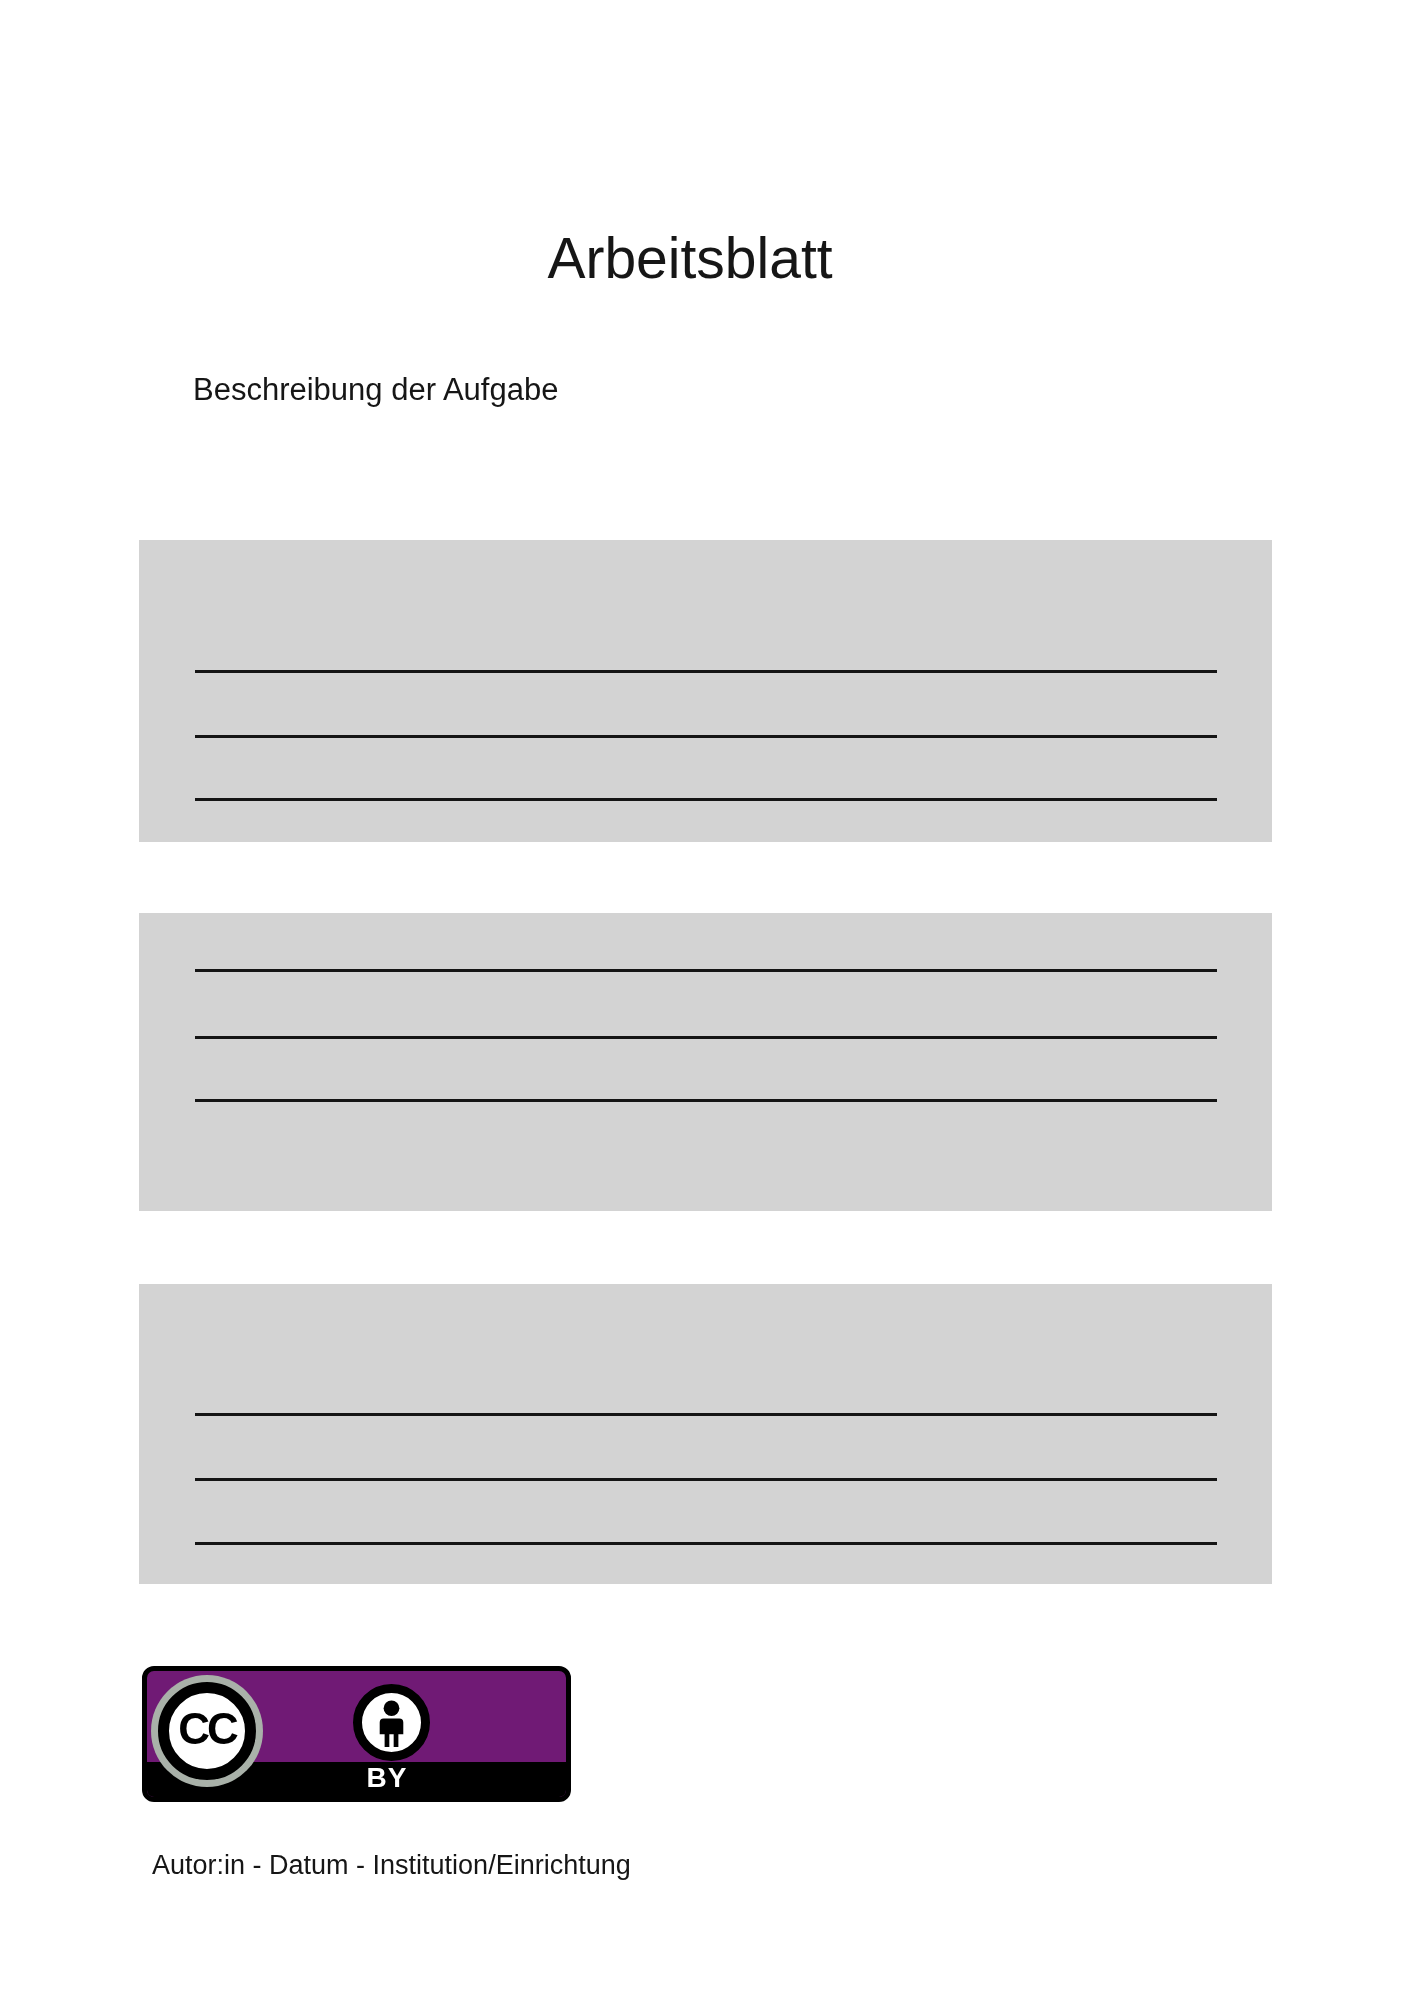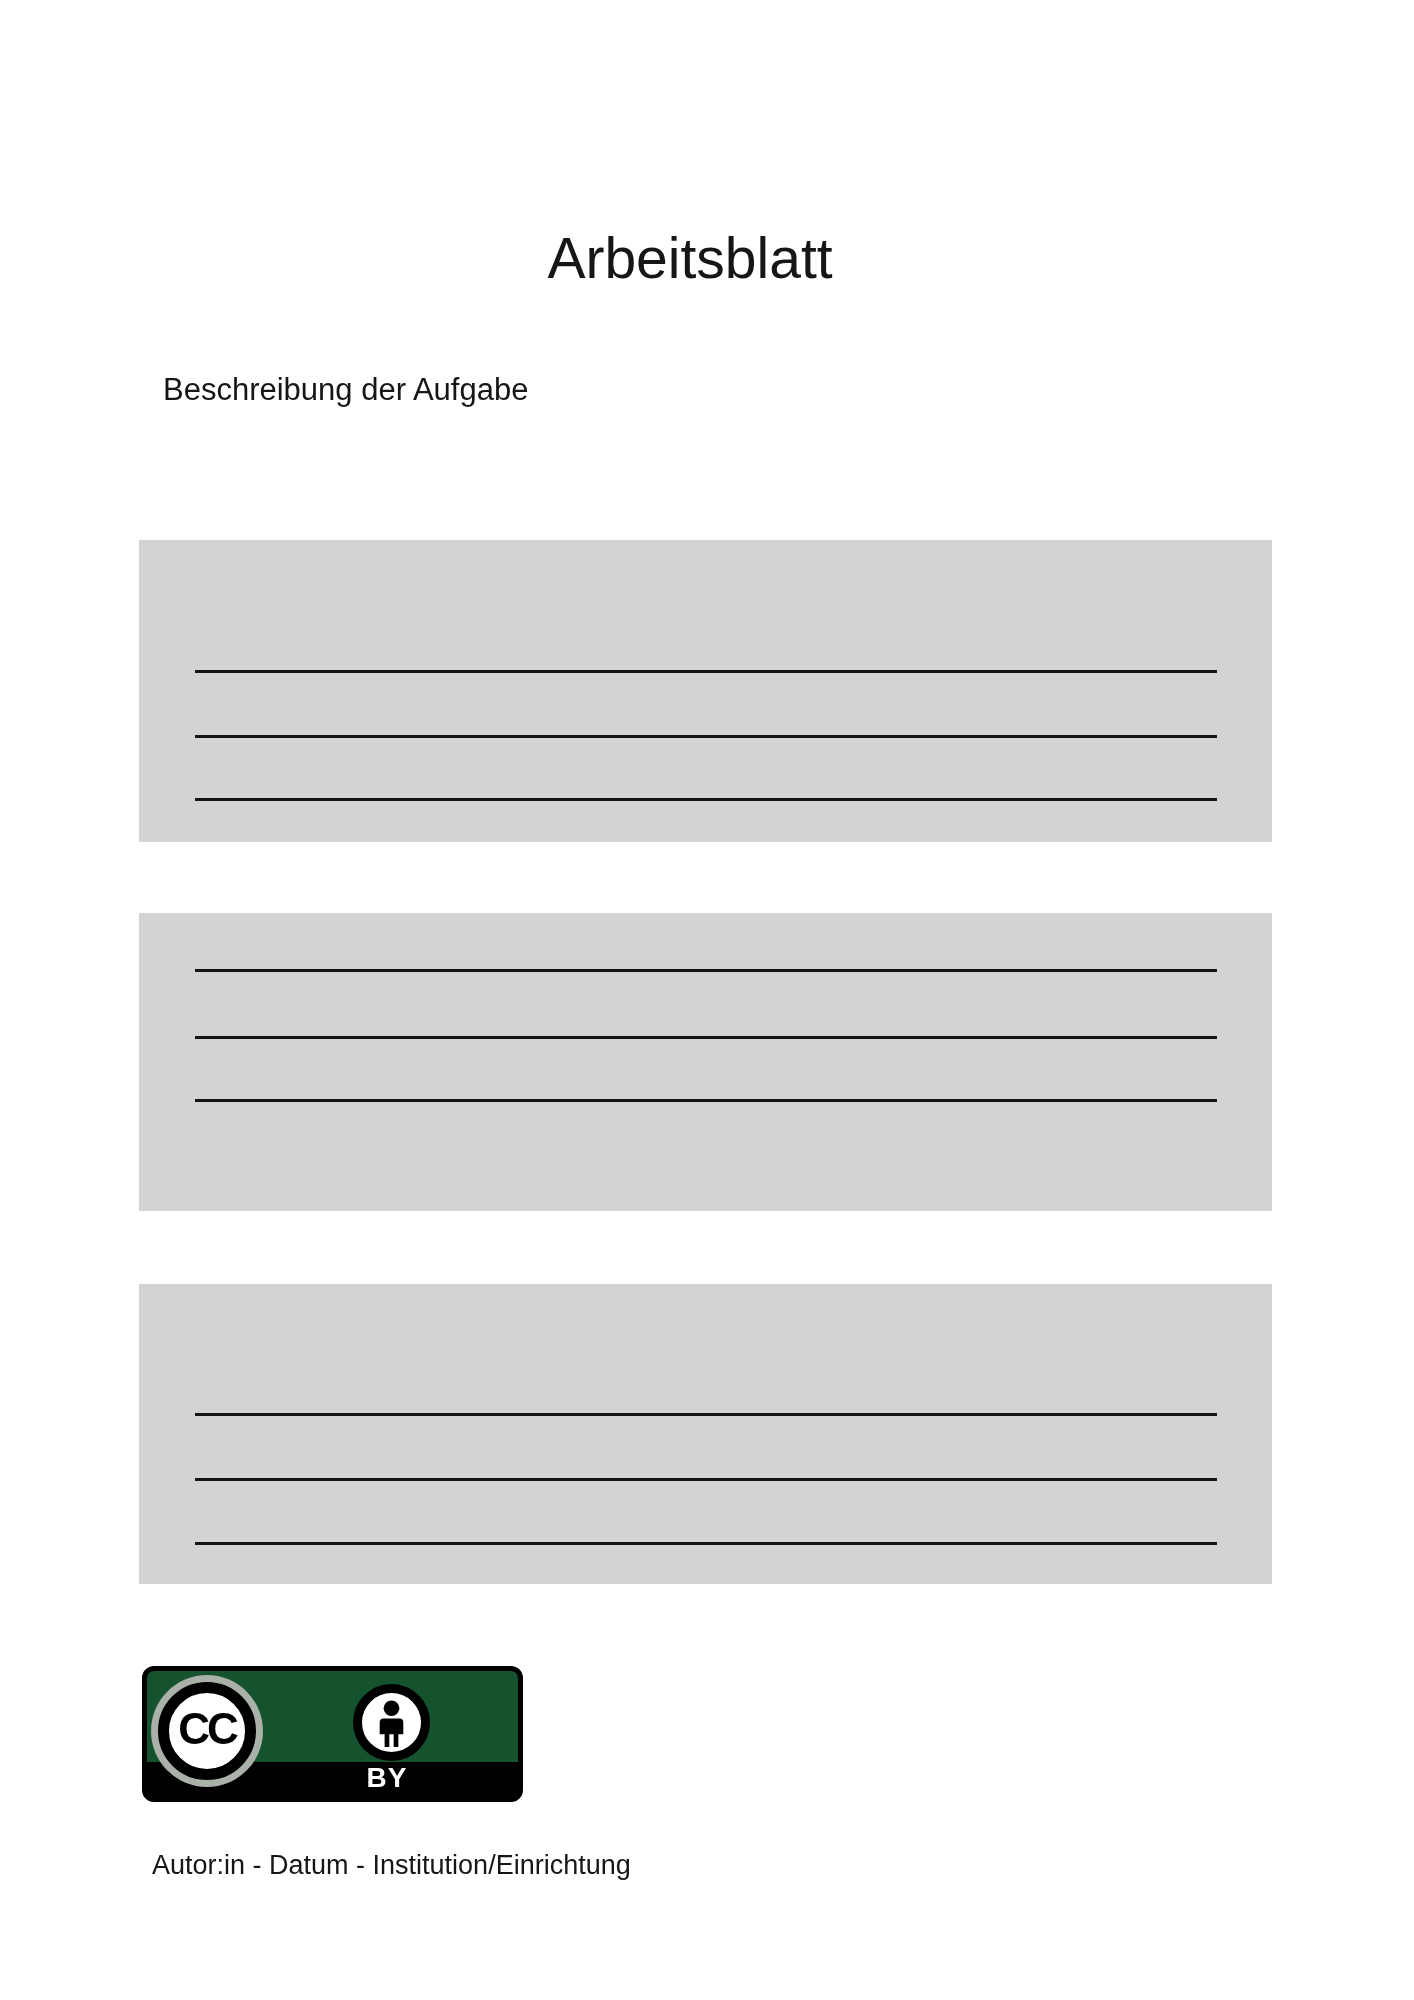--- a/index.html
+++ b/index.html
@@ -28,21 +28,21 @@
     font-size: 57px;
     line-height: 1;
     font-weight: 400;
     color: #161616;
   }
 
   
   .task-description {
     position: absolute;
     top: 371px;
-    left: 163px;
+    left: 193px;
     font-size: 31px;
     line-height: 1.2;
     color: #161616;
   }
 
   
   .task-box {
     position: absolute;
     left: 139px;
     width: 1133px;
@@ -69,24 +69,24 @@
 
   .task-box-3 .l1 { top: 129px; }
   .task-box-3 .l2 { top: 194px; }
   .task-box-3 .l3 { top: 258px; }
 
   
   .cc-badge {
     position: absolute;
     left: 142px;
     top: 1666px;
-    width: 381px;
+    width: 429px;
     height: 136px;
     box-sizing: border-box;
-    background: #14532d;
+    background: #701a75;
     border: 5px solid #000000;
     border-radius: 12px;
     overflow: hidden;
   }
   .cc-badge .black-strip {
     position: absolute;
     left: -5px;
     right: -5px;
     bottom: -5px;
     height: 40px;

